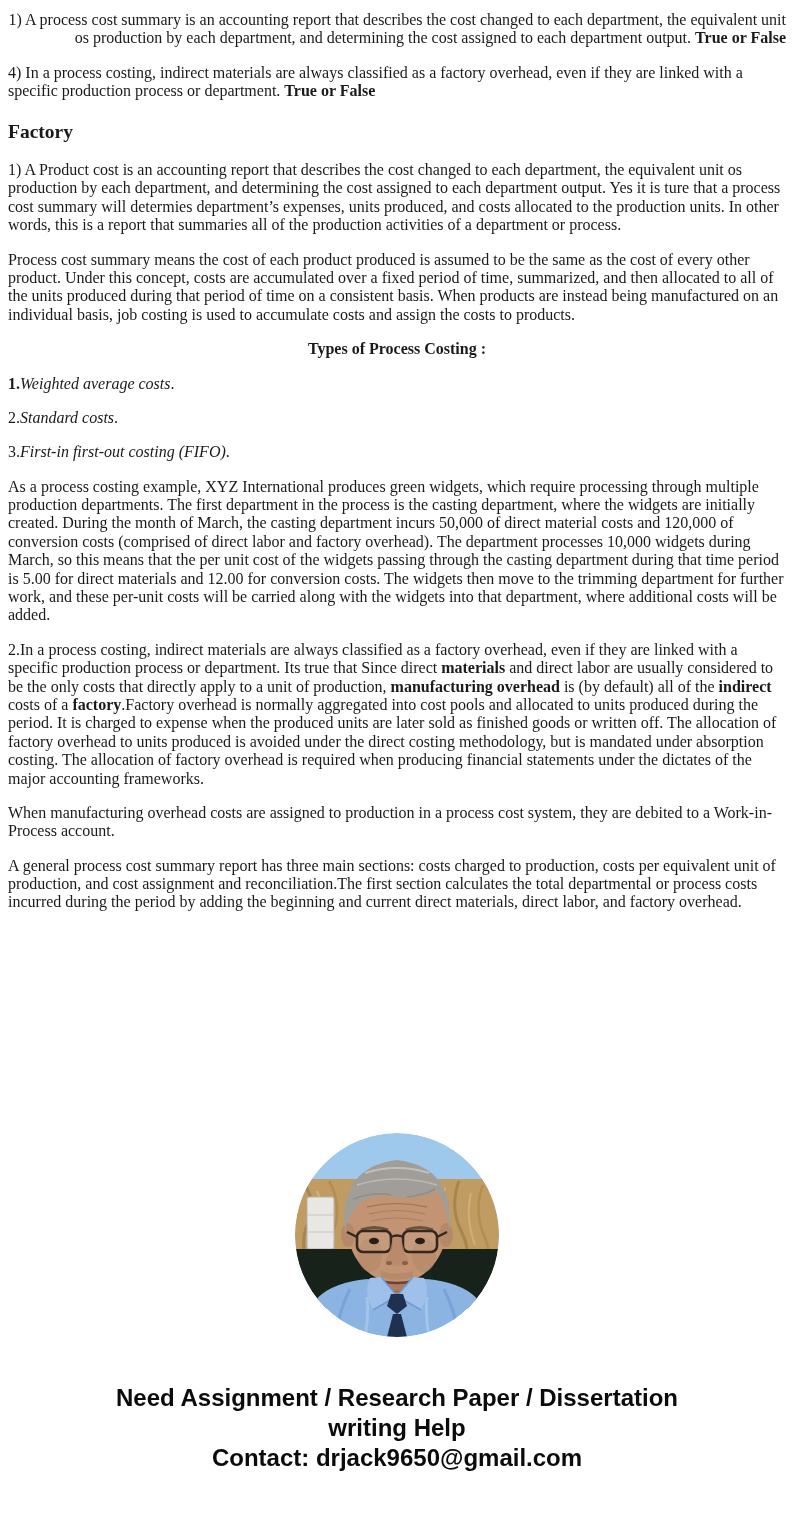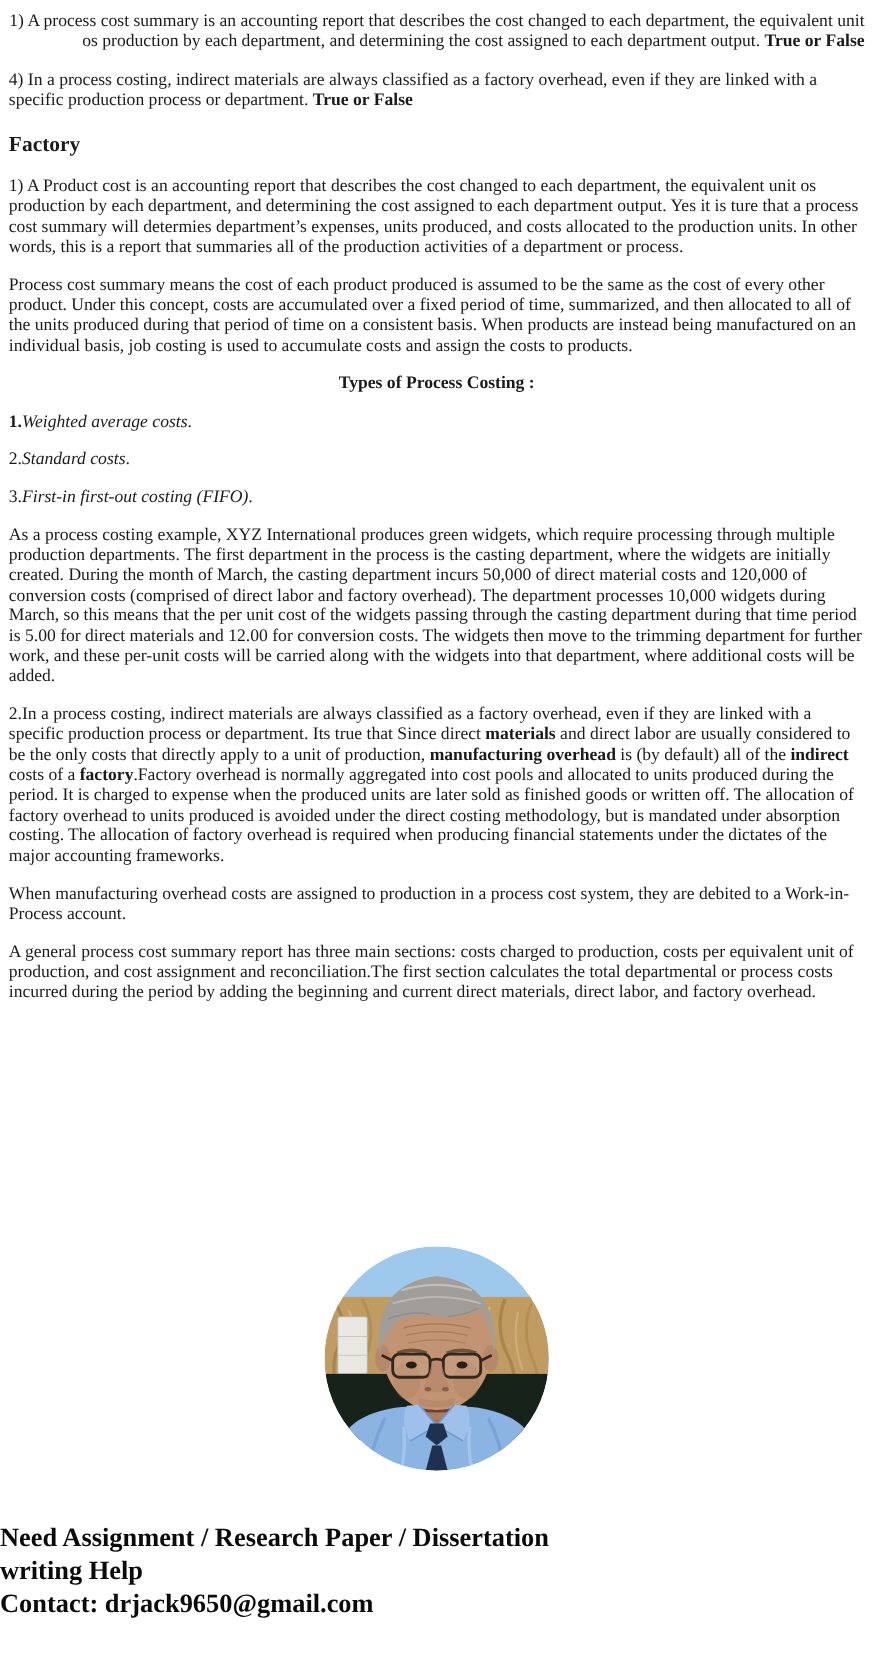--- a/index.html
+++ b/index.html
@@ -34,22 +34,22 @@
   .avatar-figure {
     margin: 221px auto 0 auto;
     width: 204px;
     height: 204px;
     border-radius: 50%;
     overflow: hidden;
   }
   .avatar-figure svg { display: block; width: 204px; height: 204px; }
   .footer {
     margin-top: 46px;
-    text-align: left;
-    font-family: Liberation Serif, serif;
+    text-align: center;
+    font-family: Liberation Sans, sans-serif;
     font-weight: bold;
     font-size: 24px;
     line-height: 30px;
     color: var(--footer-text);
   }
 </style>
 </head>
 <body>
 
 <main class="doc">

